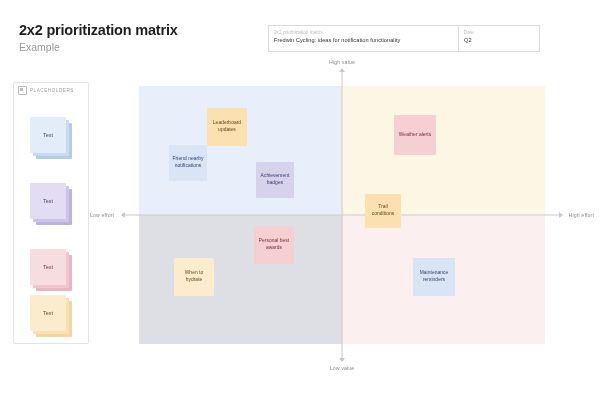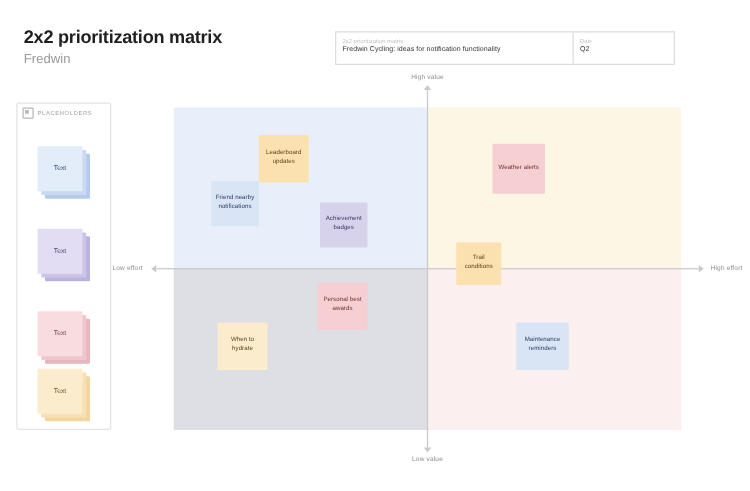--- a/index.html
+++ b/index.html
@@ -227,21 +227,21 @@
     padding: 2px;
     box-sizing: border-box;
     border-radius: 1px;
     letter-spacing: 0.05px;
   }
 </style>
 </head>
 <body>
 
 <div id="doc-title">2x2 prioritization matrix</div>
-<div id="doc-subtitle">Fredwin</div>
+<div id="doc-subtitle">Example</div>
 
 <div id="info-table">
   <div class="info-cell topic">
     <div class="info-label">2x2 prioritization matrix</div>
     <div class="info-value">Fredwin Cycling:  ideas for notification functionality</div>
   </div>
   <div class="info-cell date">
     <div class="info-label">Date</div>
     <div class="info-value">Q2</div>
   </div>

